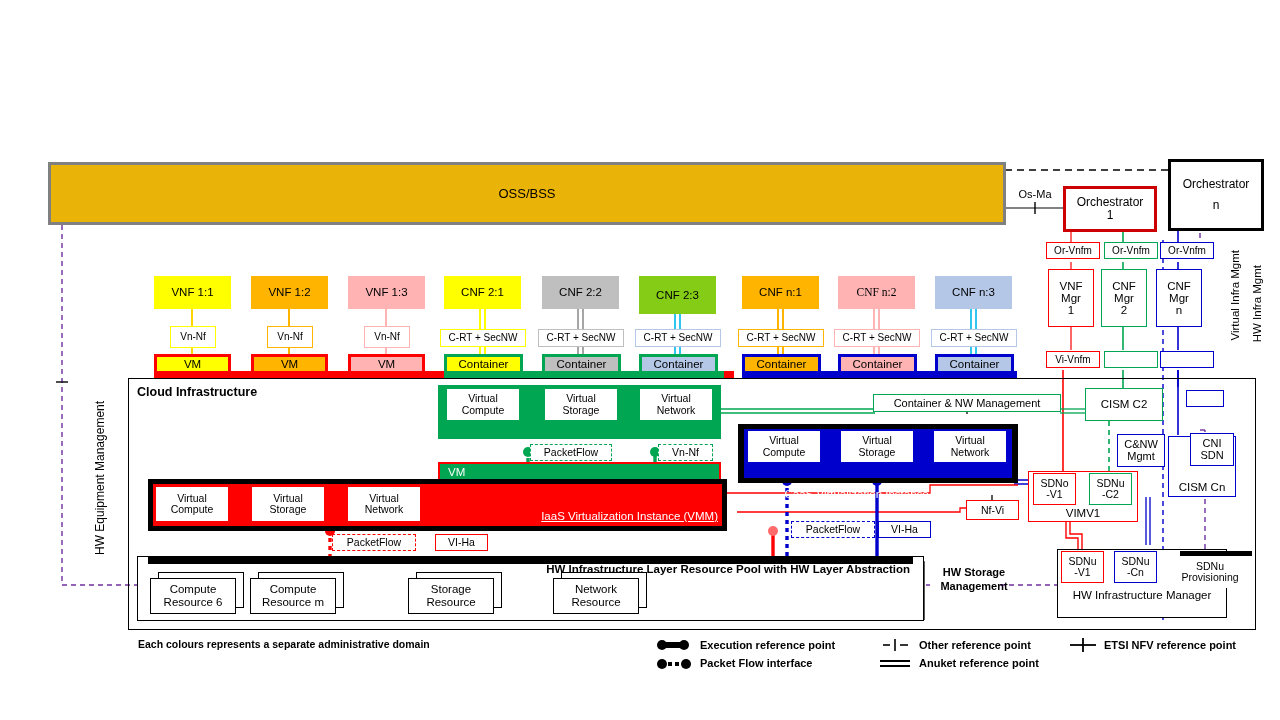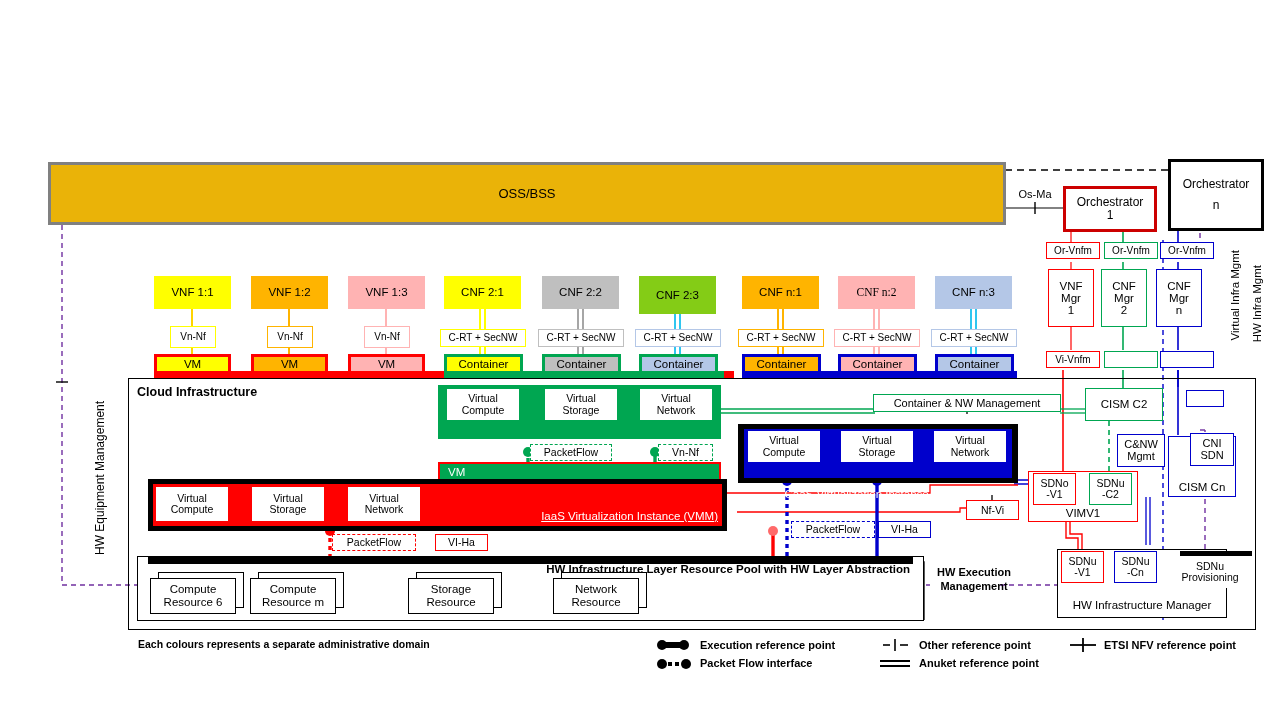--- a/index.html
+++ b/index.html
@@ -348,21 +348,21 @@
 </div>
 <div class="stack" style="left:553px;top:572px;width:92px;height:42px;">
   <div class="s1" style="left:8px;top:0;width:84px;height:34px;"></div>
   <div class="front" style="left:0;top:6px;width:84px;height:34px;flex-direction:column;">
     <span>Network</span>
     <span>Resource</span>
   </div>
 </div>
 
 <div class="abs" style="left:932px;top:566px;width:84px;text-align:center;font-size:11px;line-height:1.25;">
-  <div>HW Execution</div>
+  <div>HW Storage</div>
   <div>Management</div>
 </div>
 
 <div class="bx" style="left:1085px;top:388px;width:78px;height:33px;border:1.3px solid #00A651;background:#fff;font-size:11.5px;text-align:right;">
   <span>CISM C2</span>
   </div>
 
 <div class="bx" style="left:1117px;top:434px;width:48px;height:33px;border:1.3px solid #0000CC;background:#fff;font-size:11px;flex-direction:column;">
   <span>C&amp;NW</span>
   <span>Mgmt</span>
@@ -382,21 +382,21 @@
   </div>
 <div class="bx" style="left:1033px;top:473px;width:43px;height:32px;border:1.2px solid #FF0000;background:#fff;font-size:10.5px;flex-direction:column;">
   <span>SDNo</span>
   <span>-V1</span>
   </div>
 <div class="bx" style="left:1089px;top:473px;width:43px;height:32px;border:1.2px solid #00A651;background:#fff;font-size:10.5px;flex-direction:column;">
   <span>SDNu</span>
   <span>-C2</span>
   </div>
 
-<div class="bx" style="left:1057px;top:549px;width:170px;height:69px;border:1.3px solid #000;background:#fff;font-size:11.5px;align-items:flex-end;padding-bottom:6px;">
+<div class="bx" style="left:1057px;top:549px;width:170px;height:69px;border:1.3px solid #000;background:#fff;font-size:11.5px;align-items:flex-end;padding-bottom:16px;">
   <span>HW Infrastructure Manager</span>
   </div>
 <div class="bx" style="left:1061px;top:551px;width:43px;height:32px;border:1.3px solid #FF0000;background:#fff;font-size:10.5px;flex-direction:column;">
   <span>SDNu</span>
   <span>-V1</span>
   </div>
 <div class="bx" style="left:1114px;top:551px;width:43px;height:32px;border:1.3px solid #0000CC;background:#fff;font-size:10.5px;flex-direction:column;">
   <span>SDNu</span>
   <span>-Cn</span>
   </div>

